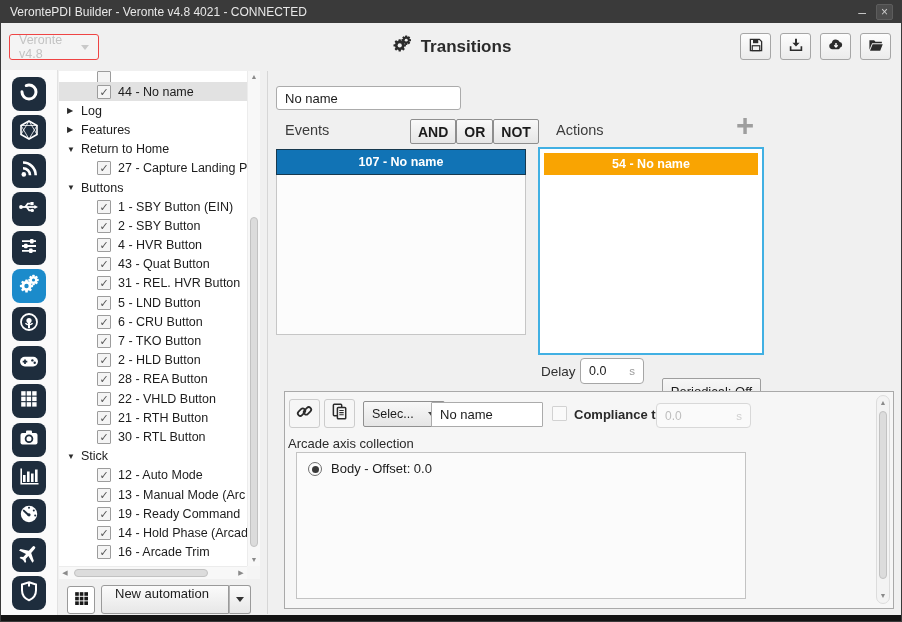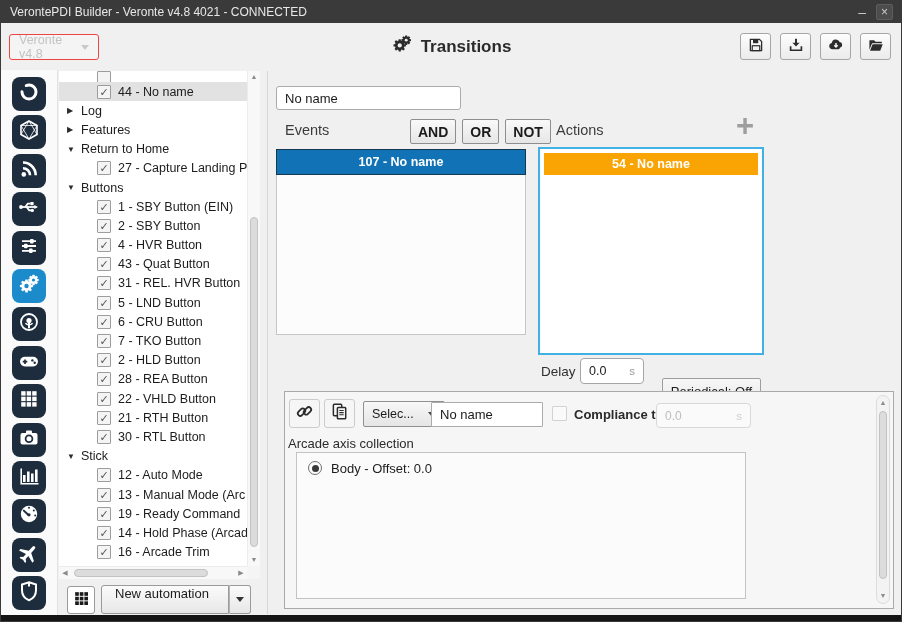--- a/index.html
+++ b/index.html
@@ -69,21 +69,21 @@
              font-size:13px; color:#1c1c1c; display:flex; align-items:flex-start; padding-left:13px; }
   .na-arrow { width:22px; border:1px solid #9a9a9a; border-left:1px solid #b5b5b5; border-radius:0 3px 3px 0;
               background:linear-gradient(#fbfbfb,#e7e7e7); display:flex; align-items:center; justify-content:center; }
   .bottom-strip { position:absolute; left:0; right:0; bottom:0; height:6px; background:#141414; z-index:5; }
 
   
   .name-input { position:absolute; left:275px; top:85px; width:185px; height:24px; border:1px solid #ababab;
                 border-radius:3px; background:#fff; font-size:13px; padding:0 8px; color:#1a1a1a;
                 font-family:inherit; outline:none; }
   .events-label { position:absolute; left:284px; top:121px; font-size:14.5px; color:#3c3c3c; }
-  .ops { position:absolute; left:409px; top:118px; display:flex; gap:6px; }
+  .ops { position:absolute; left:409px; top:118px; display:flex; gap:0; }
   .op-btn { height:25px; padding:0 7px; border:1px solid #8e8e8e; border-radius:2px;
             background:linear-gradient(#f9f9f9,#e6e6e6); font-weight:700; font-size:14px; color:#1b1b1b;
             display:flex; align-items:center; font-family:inherit; }
   .actions-label { position:absolute; left:555px; top:121px; font-size:14.5px; color:#3c3c3c; }
   .plus-icon { position:absolute; left:735px; top:109px; font-size:31px; font-weight:700; color:#9e9e9e; line-height:31px; }
 
   .events-box { position:absolute; left:275px; top:148px; width:250px; height:186px; background:#fcfcfc;
                 border:1px solid #c6c6c6; }
   .events-header { position:absolute; left:-1px; right:-1px; top:-1px; height:26px; background:#1173b5;
                    border:1px solid #17394f; color:#fff; font-weight:700; font-size:12.5px;
@@ -116,21 +116,21 @@
   .editor-name-input { position:absolute; left:146px; top:10px; width:112px; height:25px; border:1px solid #ababab;
                        background:#fff; font-size:13px; padding:0 8px; color:#1a1a1a; font-family:inherit; outline:none; border-radius:1px; }
   .comp-check { position:absolute; left:267px; top:14px; width:15px; height:15px; border:1px solid #d2d2d2;
                 background:#fafafa; border-radius:1px; }
   .comp-label { position:absolute; left:289px; top:15px; font-size:13px; font-weight:700; color:#2a2a2a; }
   .comp-input { position:absolute; left:371px; top:11px; width:95px; height:25px; border:1px solid #d8d8d8;
                 border-radius:4px; background:#fafafa; display:flex; align-items:center; justify-content:space-between;
                 padding:0 8px; font-size:12px; color:#bdbdbd; }
   .arcade-label { position:absolute; left:3px; top:44px; font-size:13px; color:#2a2a2a; }
   .arcade-box { position:absolute; left:11px; top:60px; width:450px; height:147px; border:1px solid #c3c3c3; background:#fbfbfb; }
-  .arcade-row { display:flex; align-items:flex-start; gap:9px; padding:8px 0 0 11px; font-size:13px; color:#1c1c1c; }
+  .arcade-row { display:flex; align-items:flex-end; gap:9px; padding:8px 0 0 11px; font-size:13px; color:#1c1c1c; }
   .radio { width:14px; height:14px; border-radius:50%; border:1px solid #6f6f6f; background:#fdfdfd;
            display:flex; align-items:center; justify-content:center; flex:none; }
   .radio-dot { width:7px; height:7px; border-radius:50%; background:#3a3a3a; }
   .ed-vscroll { position:absolute; right:3px; top:3px; bottom:4px; width:14px; background:#f3f3f3;
                 border:1px solid #dcdcdc; border-radius:7px; }
   .ed-vscroll .sb-arrow { left:0; right:0; height:12px; line-height:12px; }
 </style>
 </head>
 <body>
 

